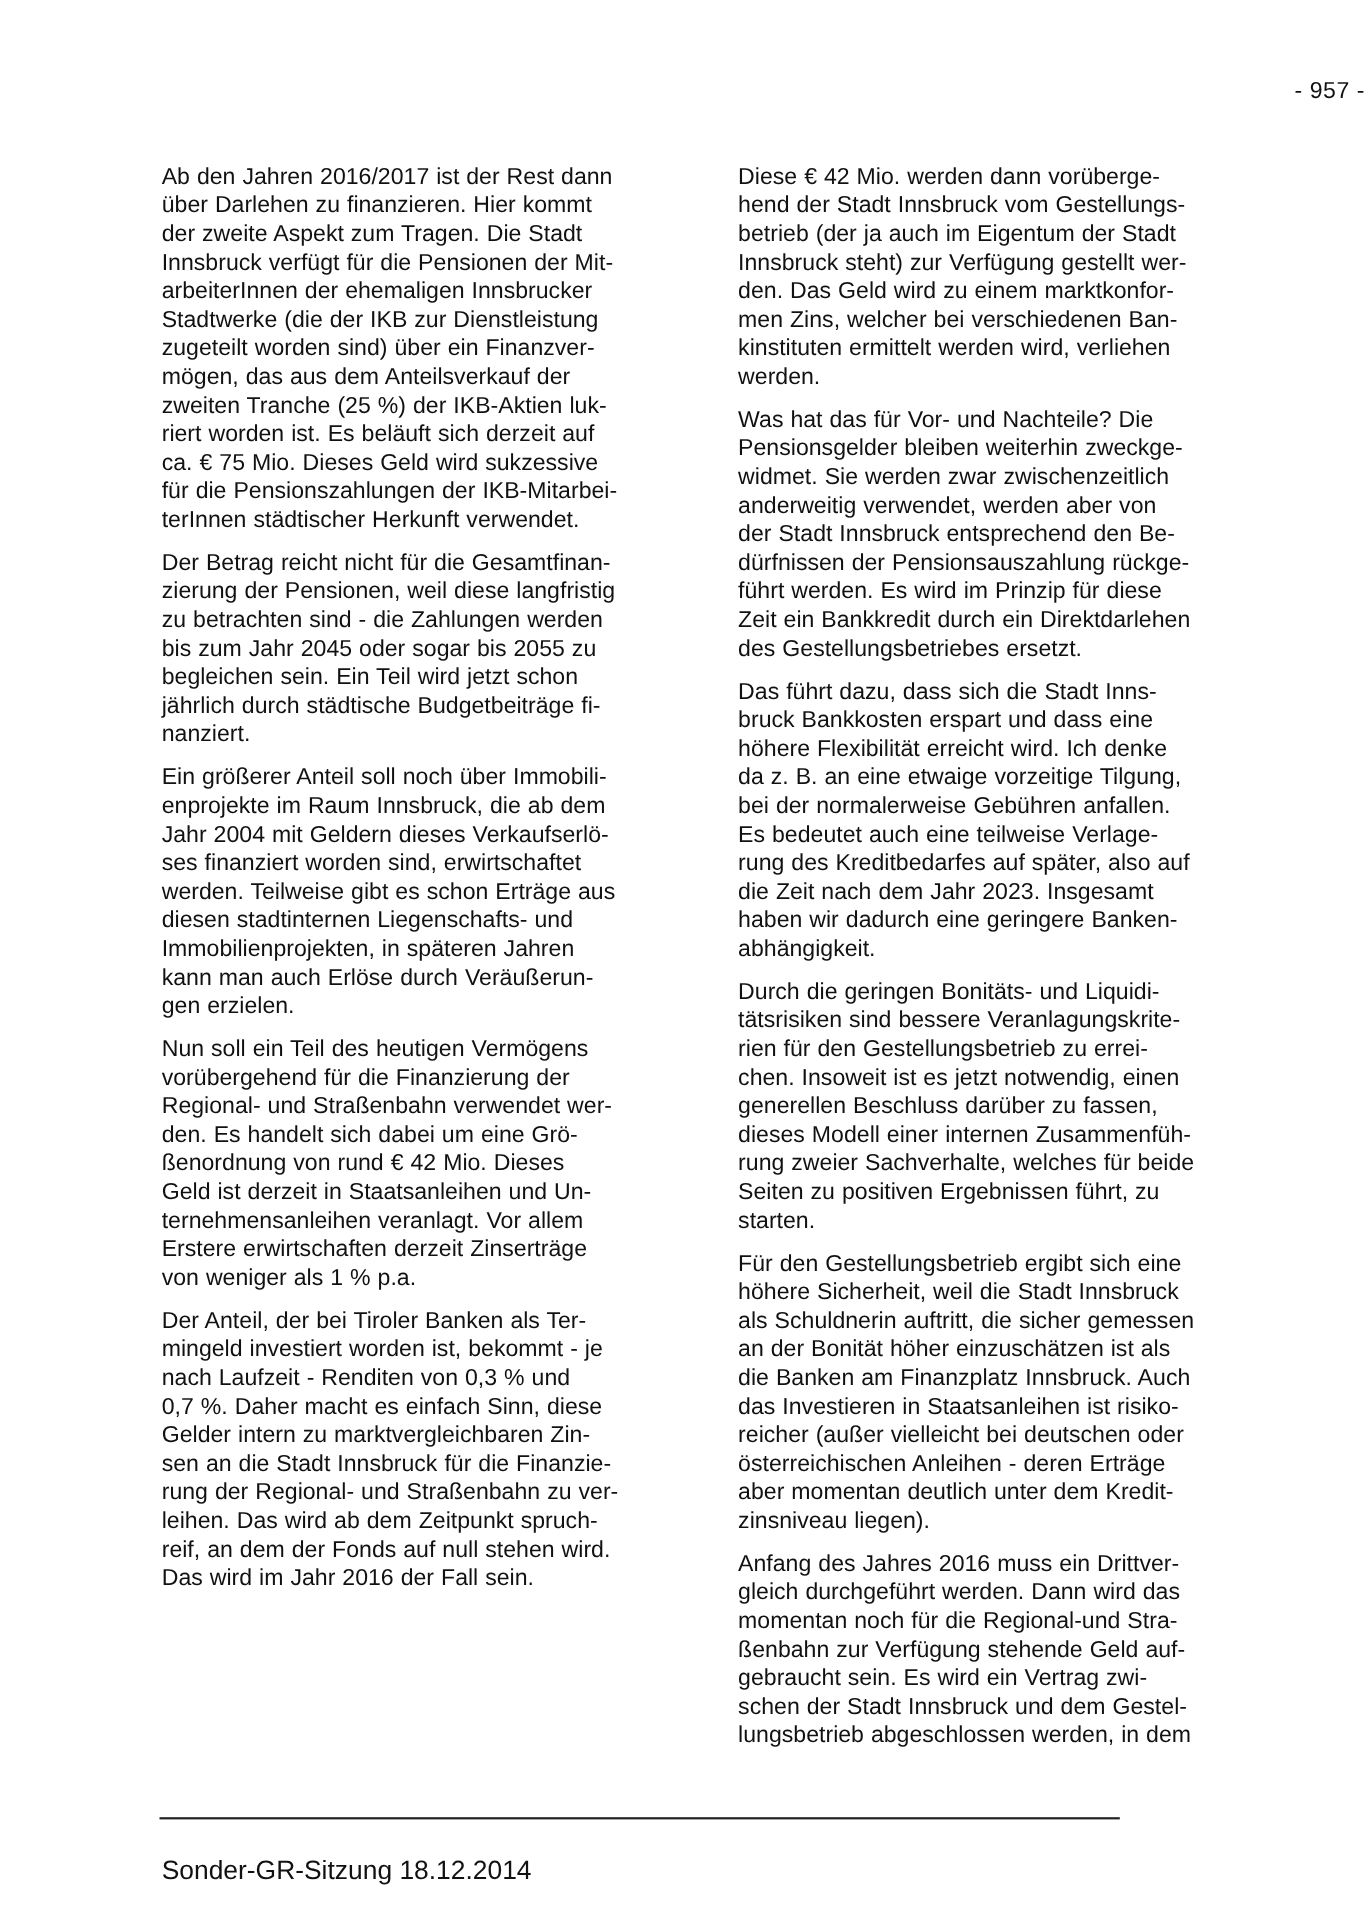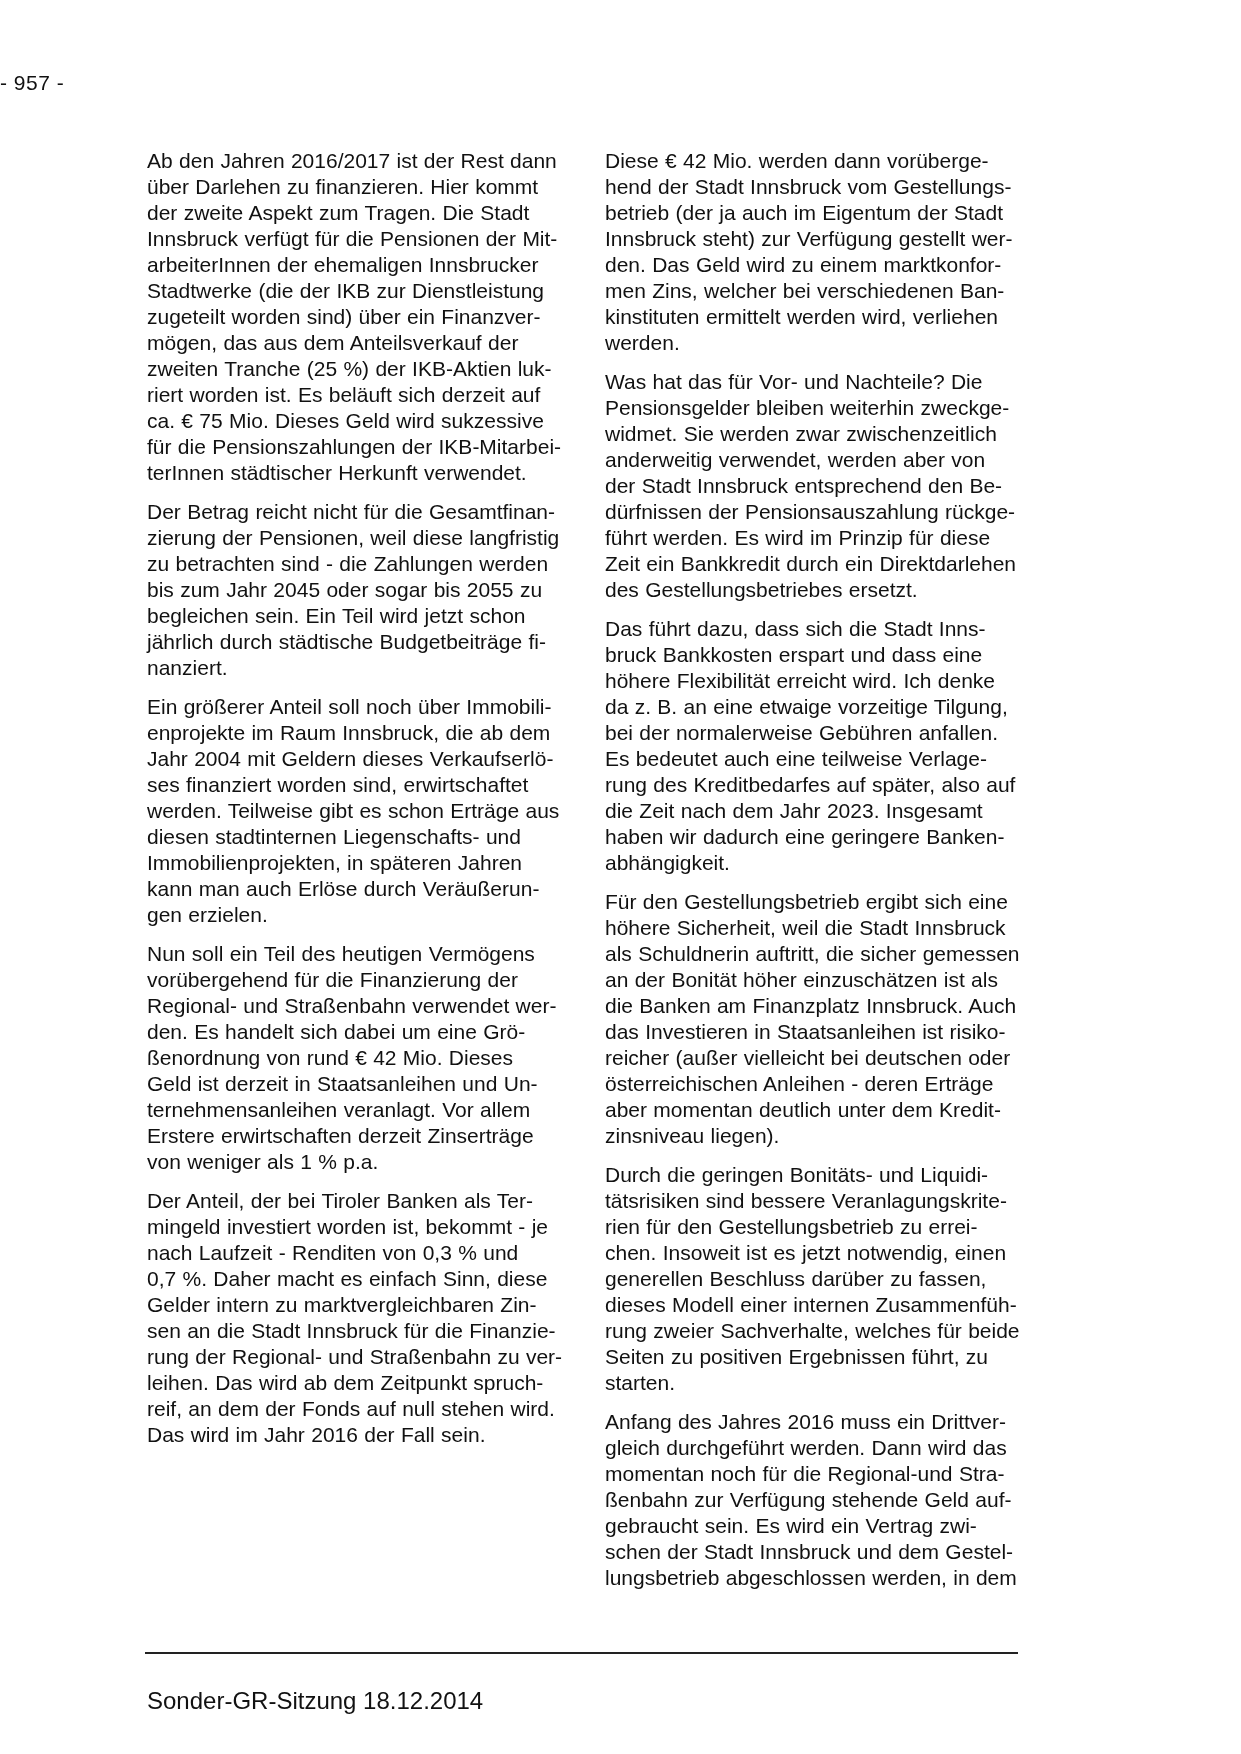--- a/index.html
+++ b/index.html
@@ -10,30 +10,31 @@
     background: #ffffff;
     font-family: "Liberation Sans", "DejaVu Sans", sans-serif;
     color: #111111;
     overflow: hidden;
   }
   .page-number {
     position: absolute;
     top: 70px;
     left: 0;
     width: 1241px;
-    text-align: left;
+    text-align: right;
     font-size: 21px;
     line-height: 26px;
     letter-spacing: 0.5px;
   }
   .content {
     position: absolute;
     left: 147px;
     top: 148px;
     display: flex;
+    gap: 66px;
   }
   .column {
     width: 458px;
     font-size: 21px;
     line-height: 26px;
   }
   .column p {
     margin: 0 0 13px 0;
     white-space: pre-line;
     word-spacing: 0.5px;
@@ -132,39 +133,39 @@
         <p>Das führt dazu, dass sich die Stadt Inns-
 bruck Bankkosten erspart und dass eine
 höhere Flexibilität erreicht wird. Ich denke
 da z. B. an eine etwaige vorzeitige Tilgung,
 bei der normalerweise Gebühren anfallen.
 Es bedeutet auch eine teilweise Verlage-
 rung des Kreditbedarfes auf später, also auf
 die Zeit nach dem Jahr 2023. Insgesamt
 haben wir dadurch eine geringere Banken-
 abhängigkeit.</p>
+        <p>Durch die geringen Bonitäts- und Liquidi-
+tätsrisiken sind bessere Veranlagungskrite-
+rien für den Gestellungsbetrieb zu errei-
+chen. Insoweit ist es jetzt notwendig, einen
+generellen Beschluss darüber zu fassen,
+dieses Modell einer internen Zusammenfüh-
+rung zweier Sachverhalte, welches für beide
+Seiten zu positiven Ergebnissen führt, zu
+starten.</p>
         <p>Für den Gestellungsbetrieb ergibt sich eine
 höhere Sicherheit, weil die Stadt Innsbruck
 als Schuldnerin auftritt, die sicher gemessen
 an der Bonität höher einzuschätzen ist als
 die Banken am Finanzplatz Innsbruck. Auch
 das Investieren in Staatsanleihen ist risiko-
 reicher (außer vielleicht bei deutschen oder
 österreichischen Anleihen - deren Erträge
 aber momentan deutlich unter dem Kredit-
 zinsniveau liegen).</p>
-        <p>Durch die geringen Bonitäts- und Liquidi-
-tätsrisiken sind bessere Veranlagungskrite-
-rien für den Gestellungsbetrieb zu errei-
-chen. Insoweit ist es jetzt notwendig, einen
-generellen Beschluss darüber zu fassen,
-dieses Modell einer internen Zusammenfüh-
-rung zweier Sachverhalte, welches für beide
-Seiten zu positiven Ergebnissen führt, zu
-starten.</p>
         <p>Anfang des Jahres 2016 muss ein Drittver-
 gleich durchgeführt werden. Dann wird das
 momentan noch für die Regional-und Stra-
 ßenbahn zur Verfügung stehende Geld auf-
 gebraucht sein. Es wird ein Vertrag zwi-
 schen der Stadt Innsbruck und dem Gestel-
 lungsbetrieb abgeschlossen werden, in dem</p>
       </div>
   </div>
 

